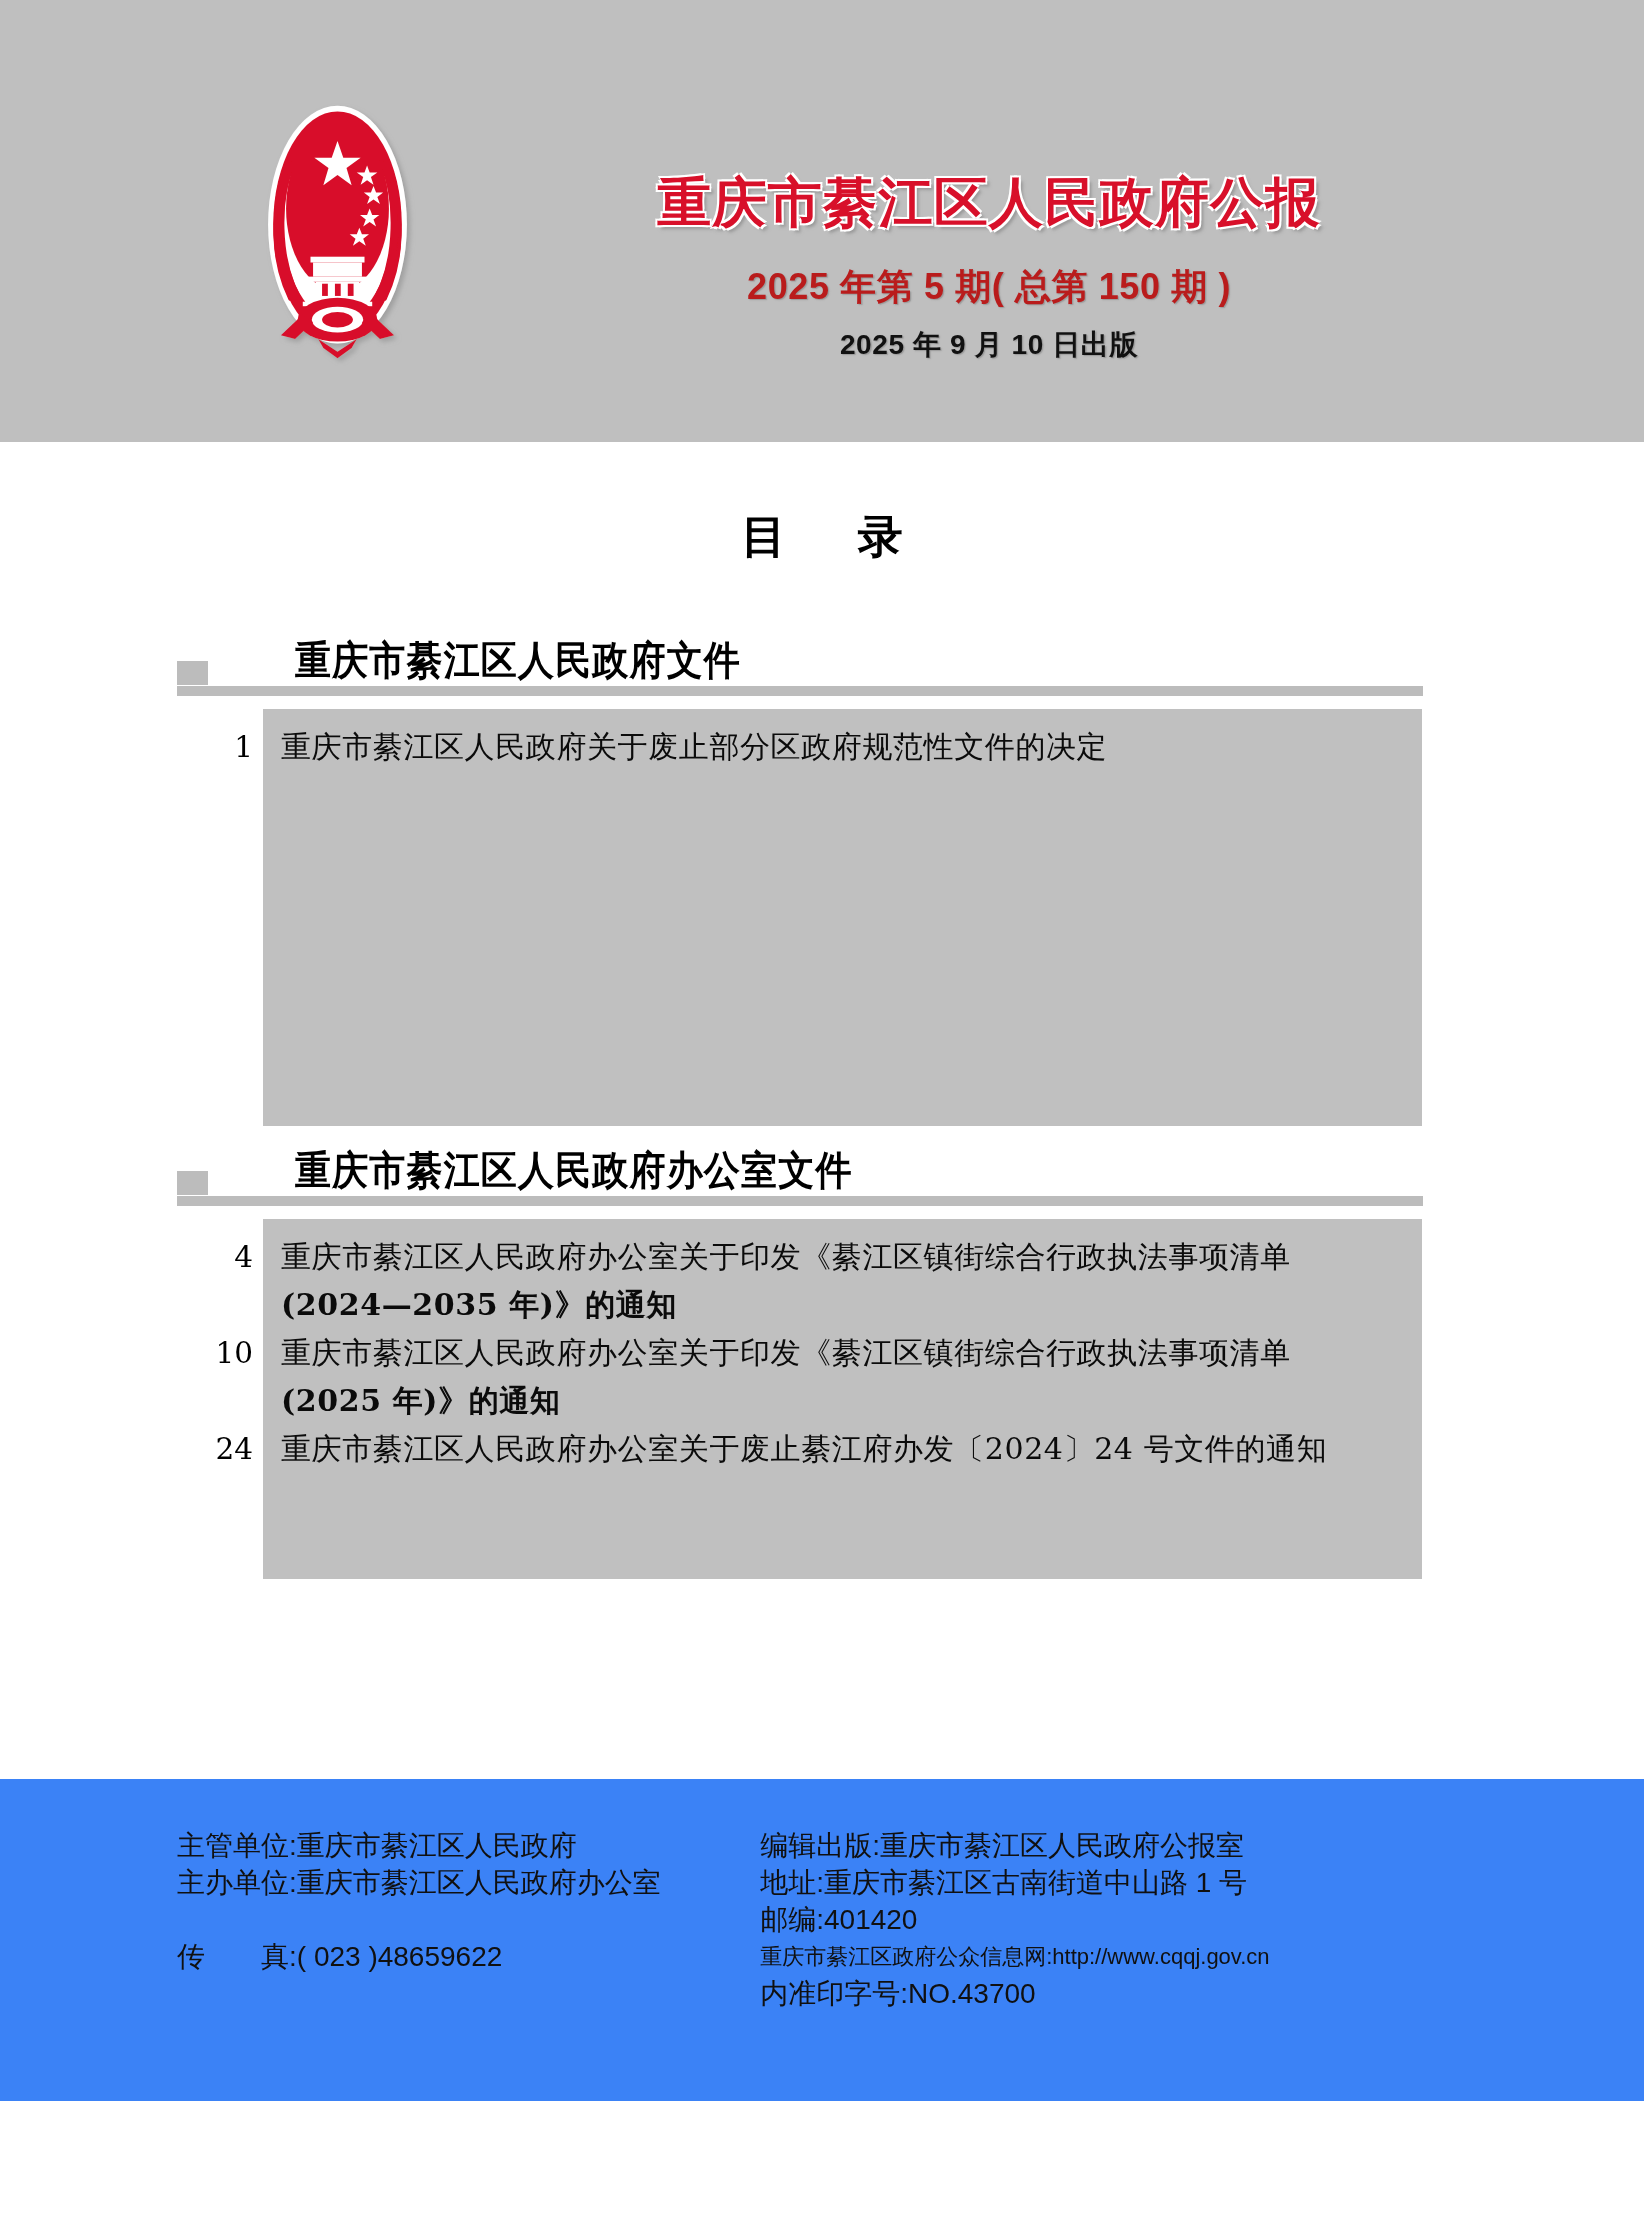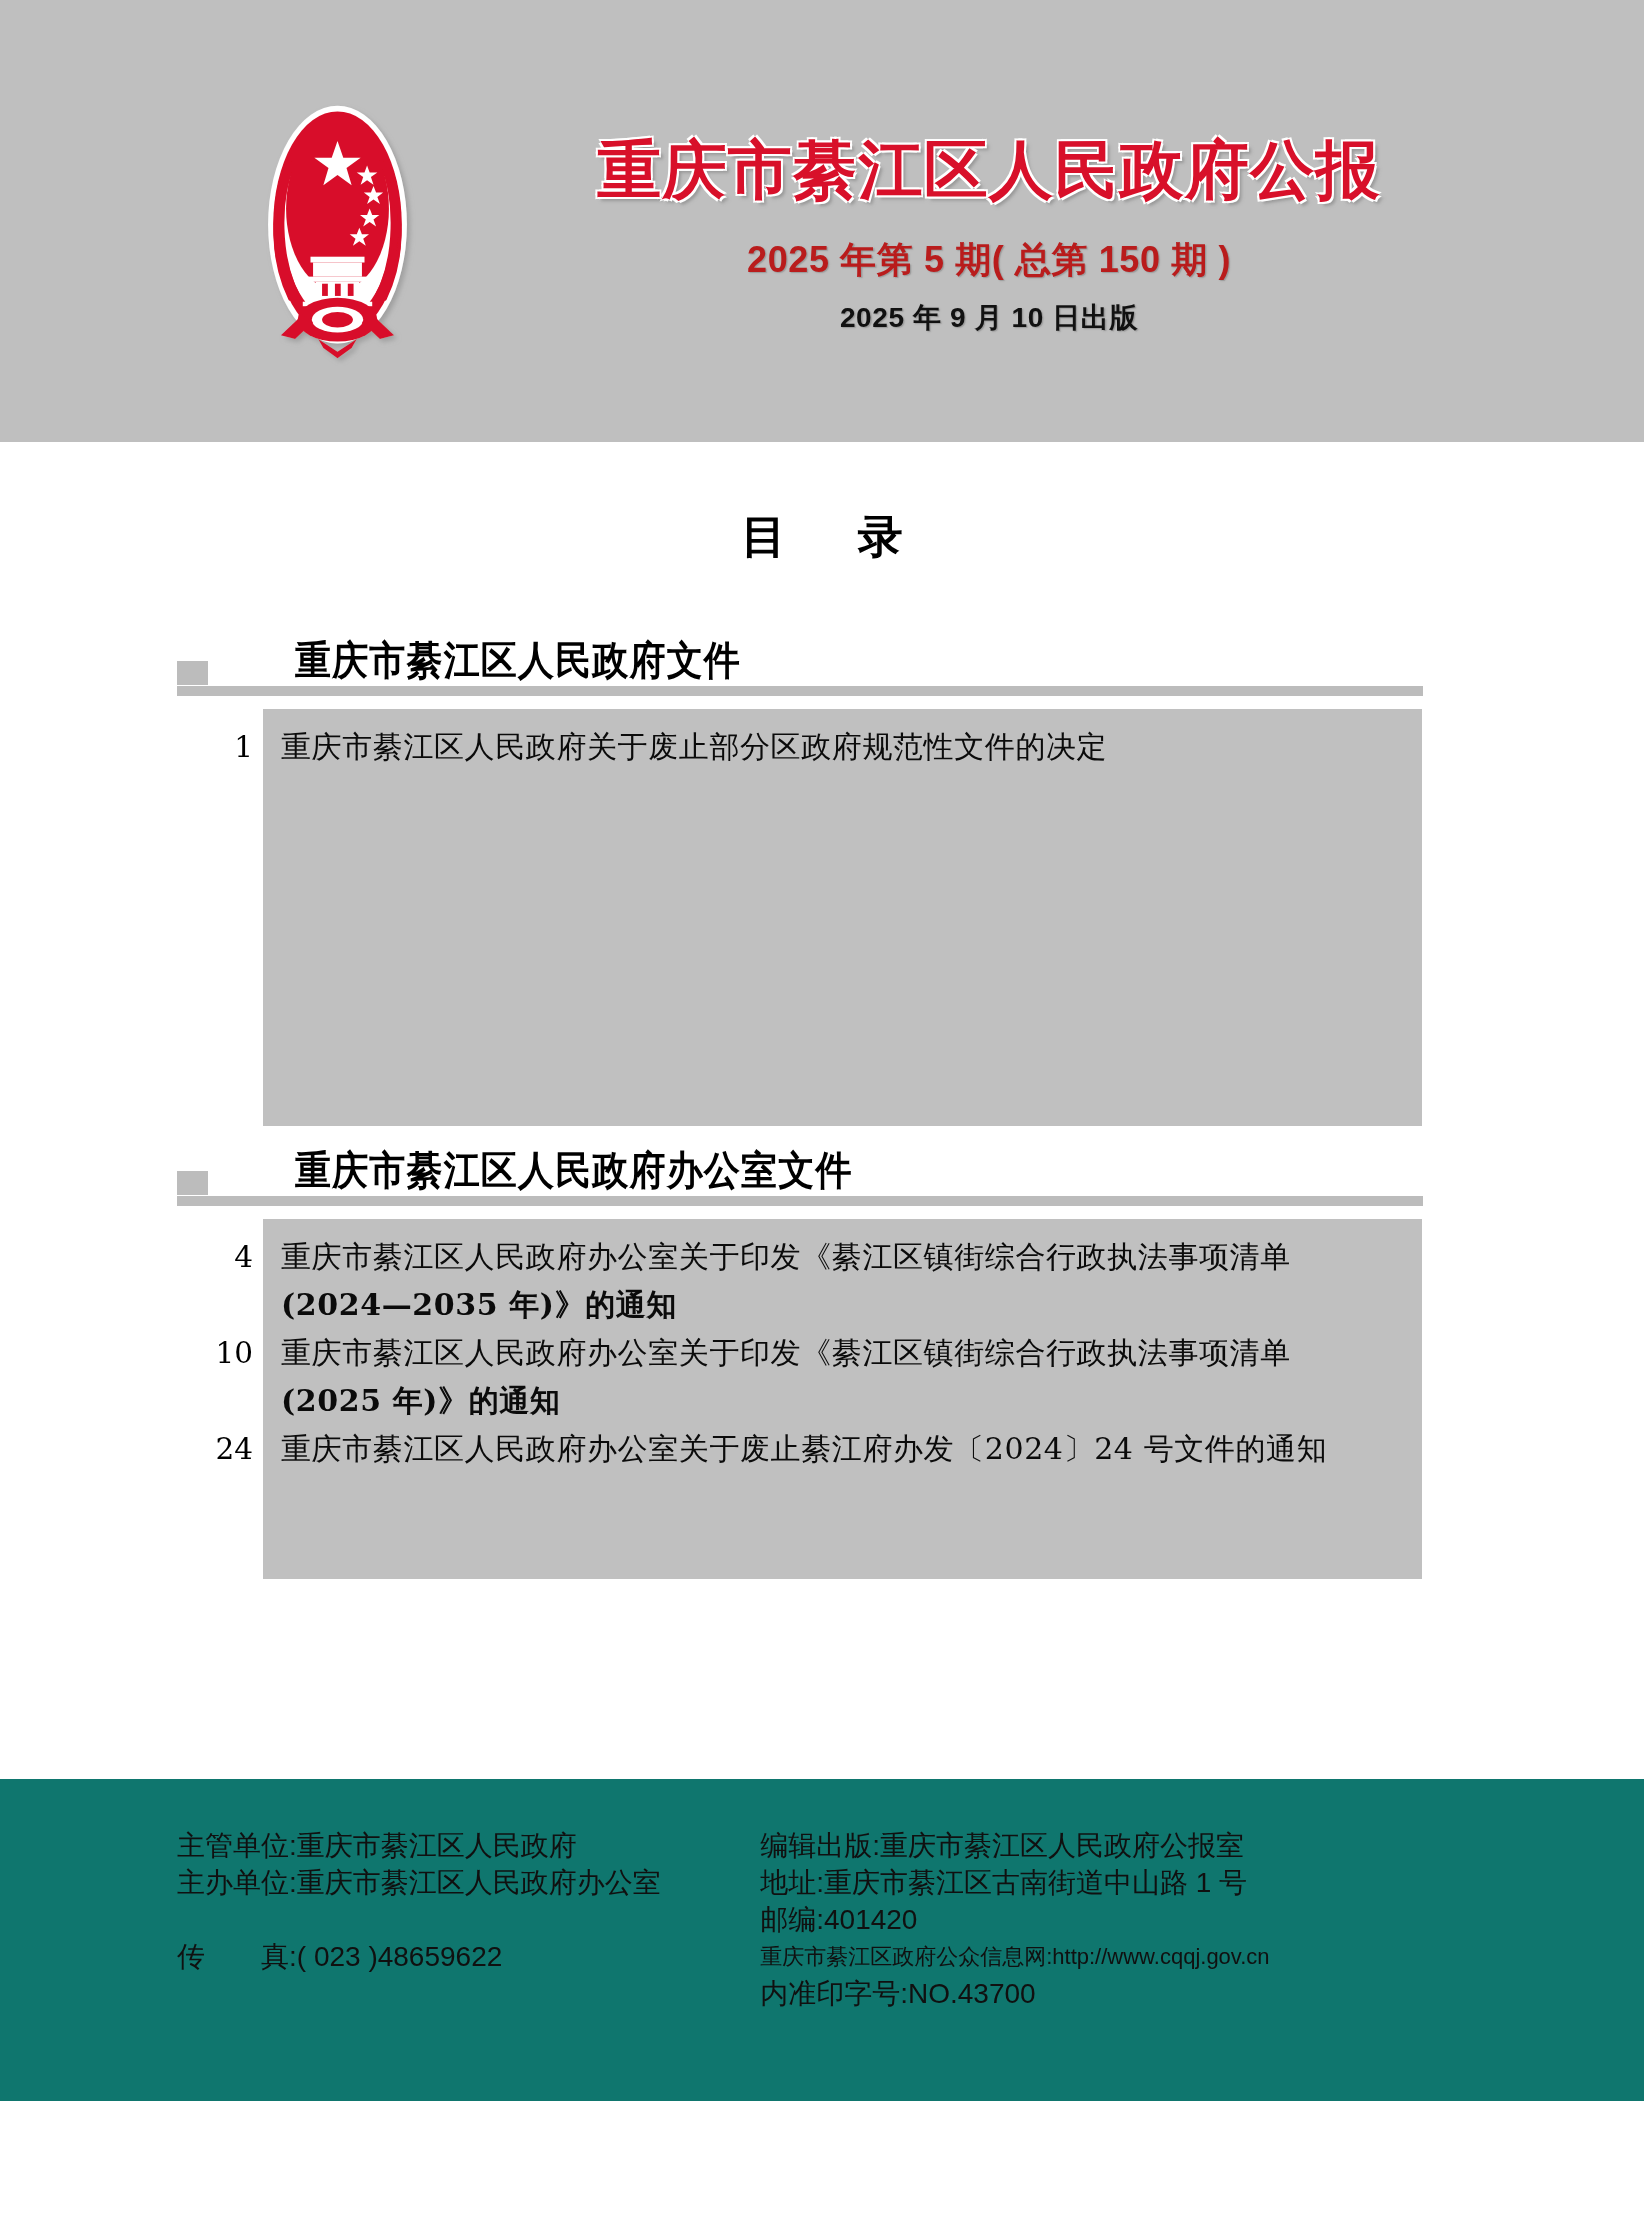--- a/index.html
+++ b/index.html
@@ -36,31 +36,32 @@
 
   .masthead-text{
     position:absolute;
     left:488px; top:135px;
     width:1002px;
     text-align:center;
   }
   .gazette-title{
     font-family:"DejaVu Sans","Liberation Sans",sans-serif;
     font-weight:bold;
-    font-size:64px;
+    font-size:54px;
     line-height:1.12;
     letter-spacing:1.3px;
     color:#d8102a;
     text-shadow:
        1.9px 1.9px 0 #ffffff,
       -1.9px 1.9px 0 #ffffff,
        1.9px -1.9px 0 #ffffff,
       -1.9px -1.9px 0 #ffffff,
        3.9px 3.9px 3.2px rgba(120,120,120,.55);
     white-space:nowrap;
+    margin-top:38px;
   }
   .issue-line{
     margin-top:29.5px;
     font-family:Liberation Sans, sans-serif;
     font-weight:bold;
     font-size:36px;
     color:#b91c1c;
     letter-spacing:0.6px;
     text-shadow:1.3px 1.3px 1.3px rgba(130,130,130,.65);
   }
@@ -154,21 +155,21 @@
     letter-spacing:0.6px;
     padding-left:18px;
   }
   .entry-text .l2{ display:block;font-weight:bold; }
 
   
   .footer{
     position:absolute;
     left:0; top:1779px;
     width:1644px; height:322px;
-    background:#0f766e;
+    background:#3b82f6;
   }
   .footer-inner{
     position:absolute;
     left:177px; top:48px;
     width:1349px;
     display:flex;
   }
   .footer-col{
     font-family:"Liberation Sans","DejaVu Sans",sans-serif;
     font-size:28px;

